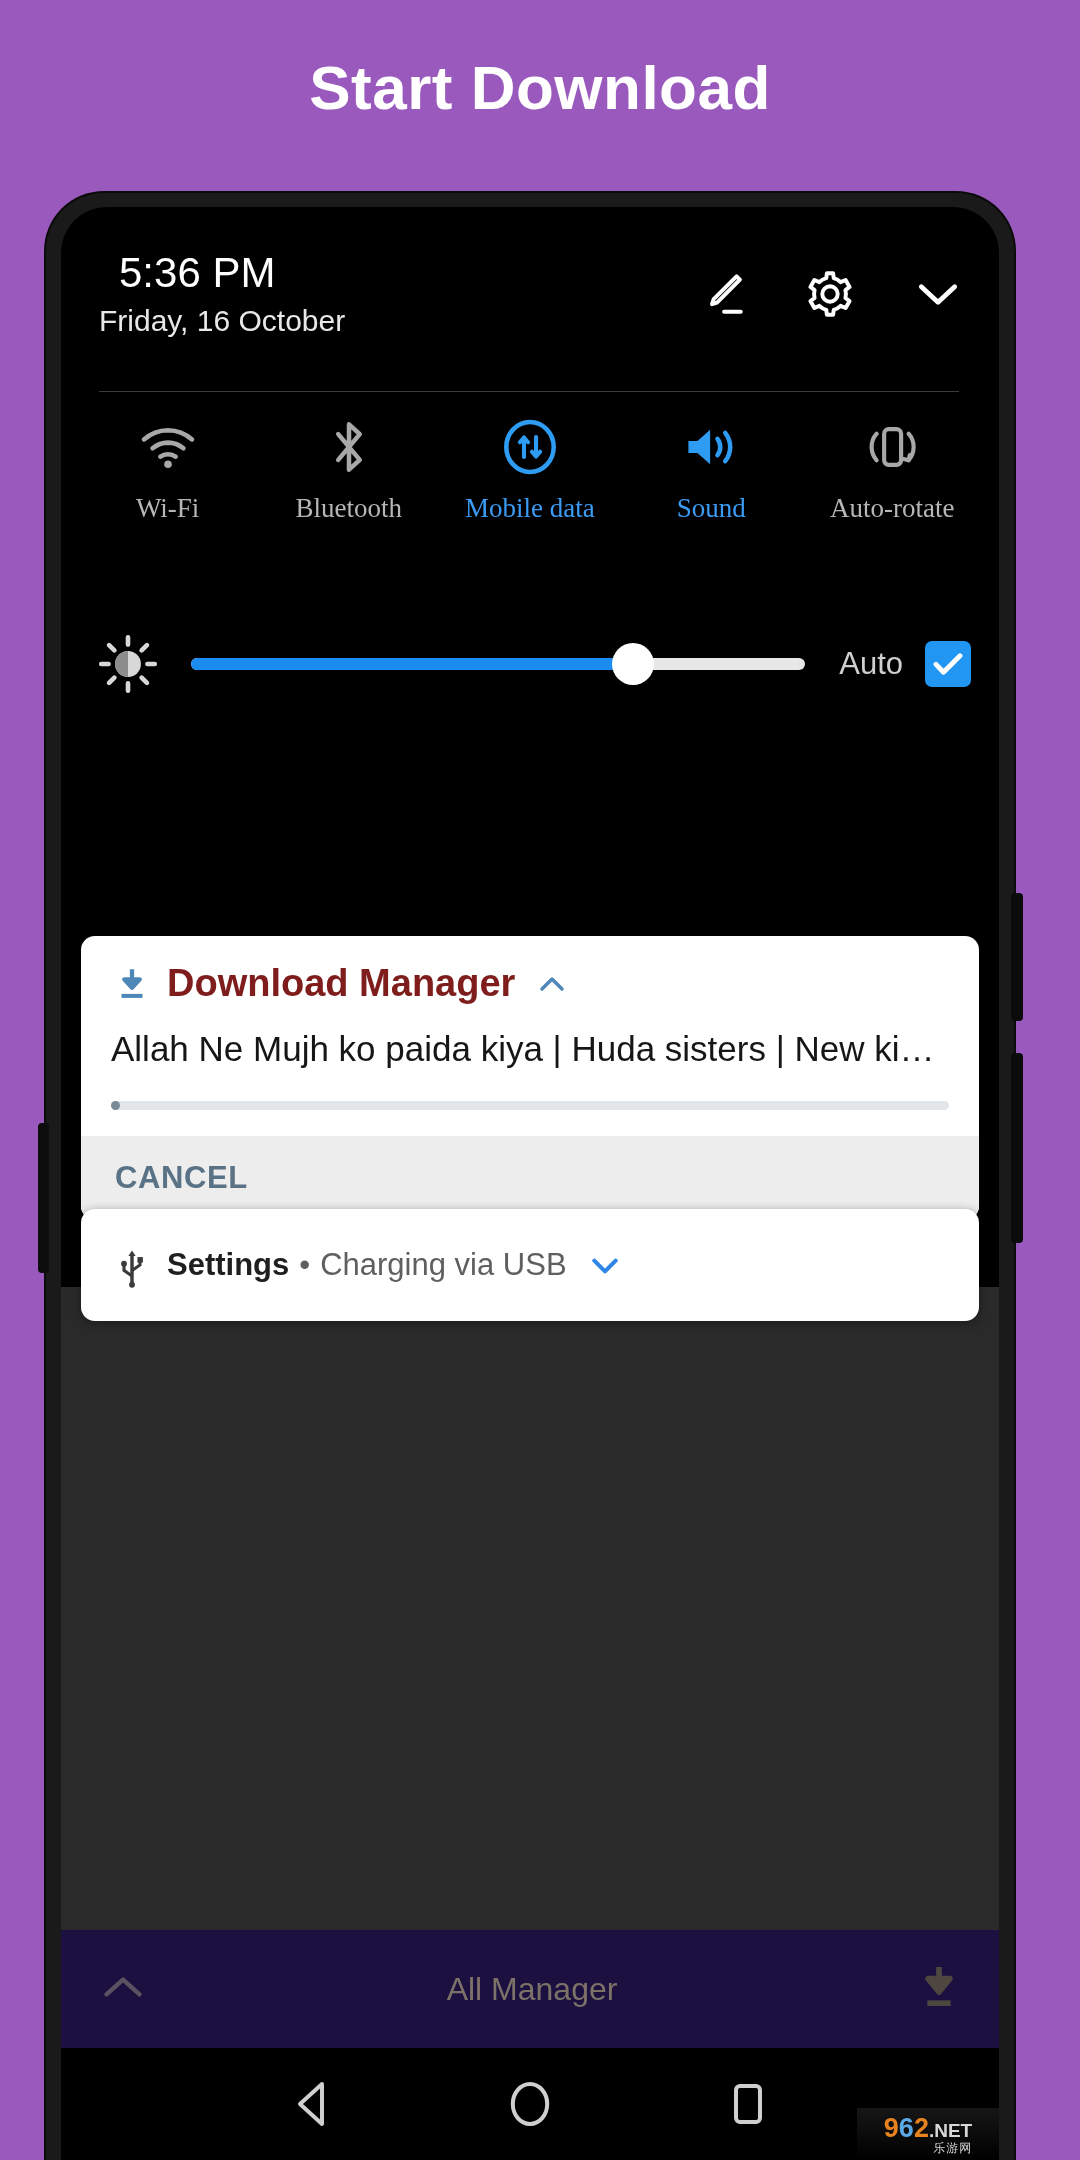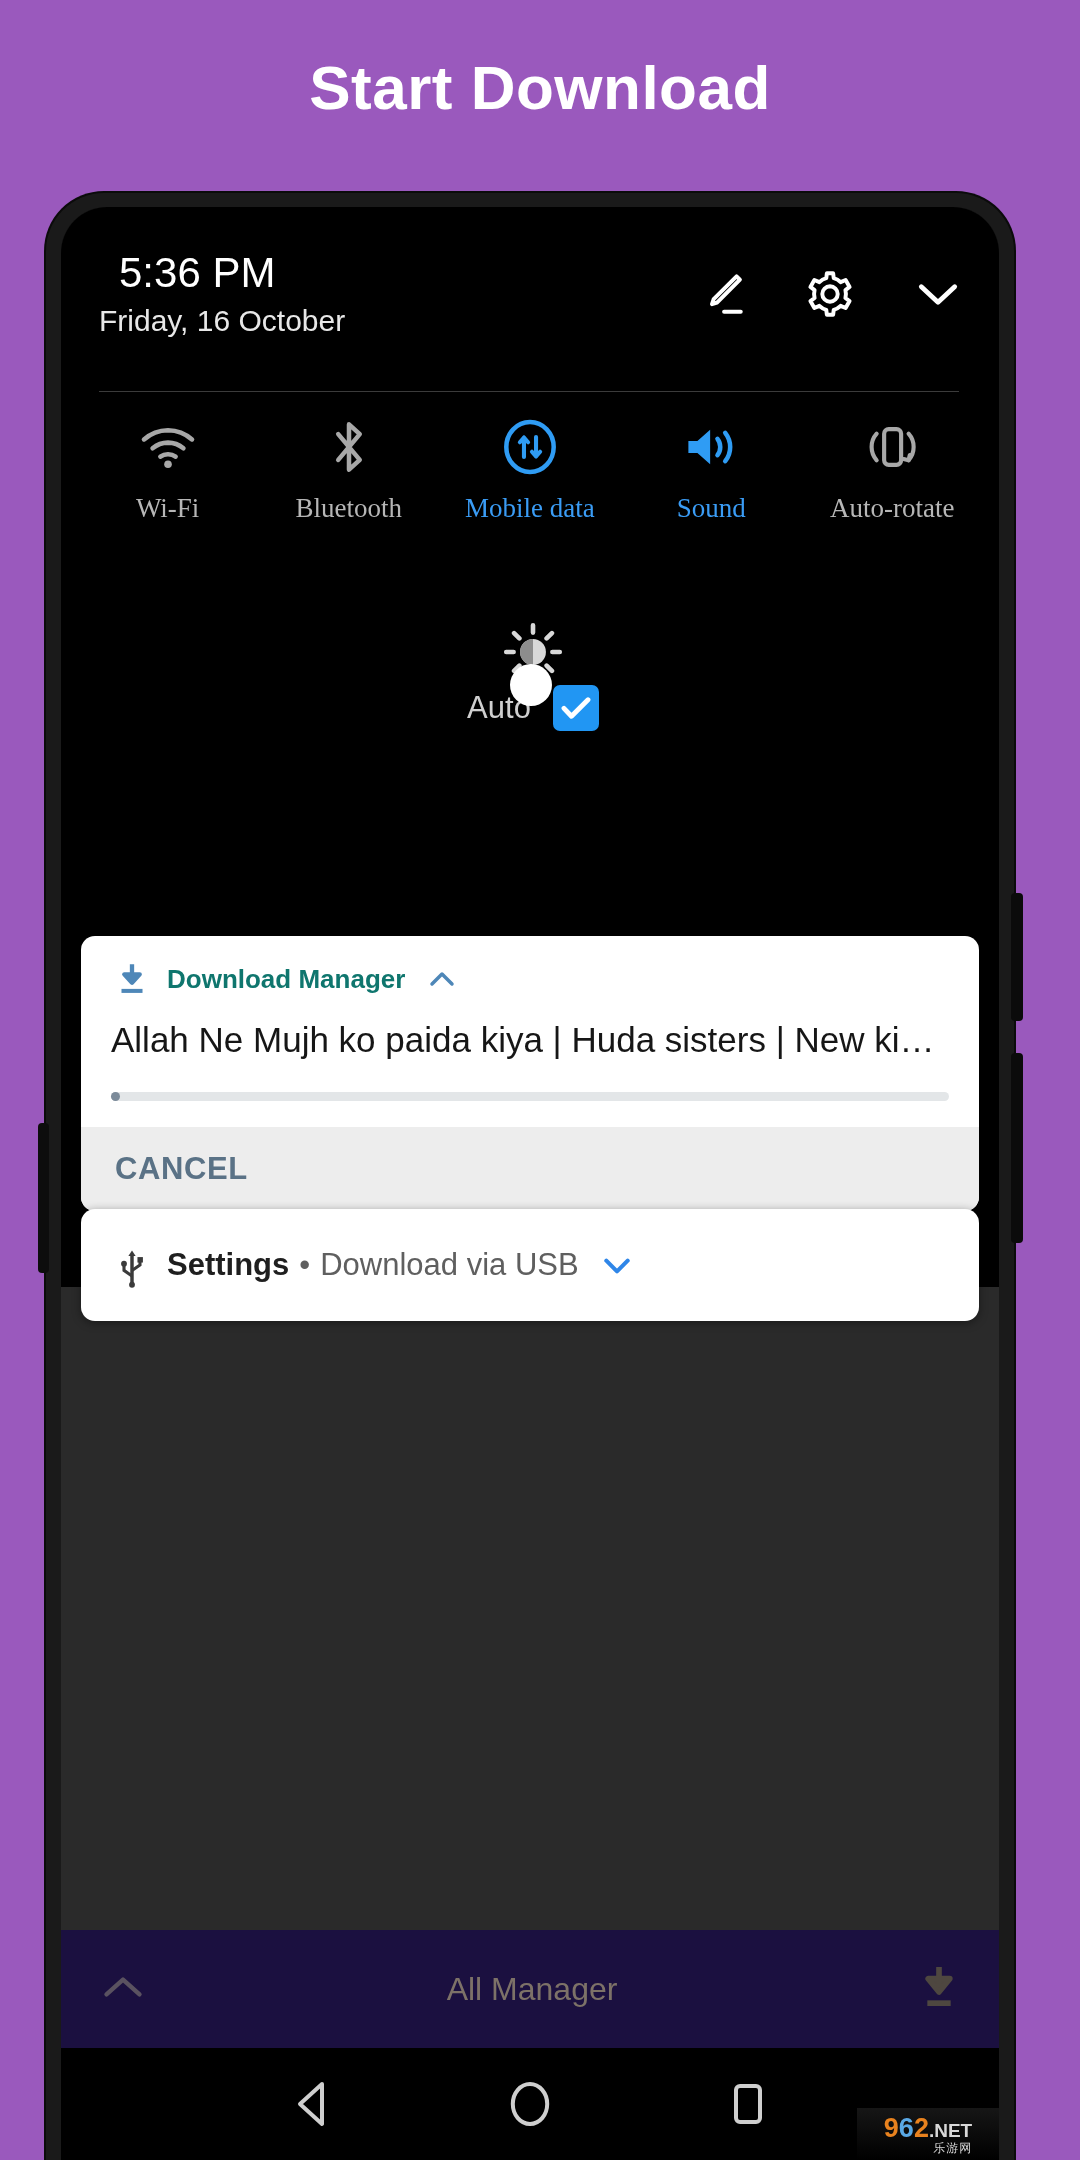--- a/index.html
+++ b/index.html
@@ -133,21 +133,21 @@
   }
   .qs-ic { height: 56px; display: flex; align-items: center; justify-content: center; }
   .qs-label {
     font-size: 27px; color: #b6b6b6;
     font-family: Liberation Serif, serif;
   }
   .qs-label.on { color: #3a9cf5; }
 
   .brightness-row {
     position: absolute; left: 34px; top: 412px; width: 876px; height: 90px;
-    display: flex; align-items: center; flex-direction: column;
+    display: flex; align-items: center;
   }
   .bright-icon { width: 66px; height: 66px; flex: 0 0 66px; display:flex; align-items:center; justify-content:center;}
   .slider {
     position: relative; flex: 1; height: 12px; margin: 0 34px 0 30px;
     background: #e7e7e7; border-radius: 6px;
   }
   .slider-fill { position: absolute; left: 0; top: 0; height: 12px; background: #1a8cf0; border-radius: 6px; }
   .slider-thumb {
     position: absolute; top: 50%; width: 42px; height: 42px; margin-top: -21px; margin-left: -21px;
     background: #fff; border-radius: 50%;
@@ -167,21 +167,21 @@
   }
   #card-download { top: 729px; }
   #card-settings { top: 1002px; }
 
   .notif-head {
     display: flex; align-items: center; gap: 18px;
     padding: 26px 34px 0 34px;
   }
   .notif-app-icon { width: 34px; height: 34px; flex: 0 0 34px; }
   .notif-app-name {
-    font-size: 26px; color: #0f766e; font-weight: bold;
+    font-size: 38px; color: #7f1d1d; font-weight: bold;
     font-family: "Liberation Sans", sans-serif;
     text-align: center;
   }
   .notif-chevron { width: 30px; height: 30px; margin-left: 4px; }
   .notif-title {
     padding: 22px 30px 0 30px;
     font-size: 35px; color: #161616; line-height: 44px;
     white-space: nowrap; overflow: hidden;
     font-family: "Liberation Sans", sans-serif;
   }
@@ -492,21 +492,21 @@
               <svg width="34" height="40" viewBox="0 0 18 22">
                 <path d="M9 20.4V4.2" stroke="#3b3b3b" stroke-width="1.9" fill="none" stroke-linecap="round"></path>
                 <path d="M9 1.4l2 3H7z" fill="#3b3b3b"></path>
                 <circle cx="9" cy="20.2" r="1.6" fill="#3b3b3b"></circle>
                 <path d="M9 12.4l4.4-3.1V7" stroke="#3b3b3b" stroke-width="1.7" fill="none"></path>
                 <rect x="12" y="5" width="3" height="3" fill="#3b3b3b"></rect>
                 <path d="M9 15.4L4.6 12.3V9.6" stroke="#3b3b3b" stroke-width="1.7" fill="none"></path>
                 <circle cx="4.6" cy="8.6" r="1.6" fill="#3b3b3b"></circle>
               </svg>
             </span>
-            <span class="settings-text"><span>Settings</span><span class="sep" style="margin:0 10px;">•</span><span class="sub">Download via USB</span></span>
+            <span class="settings-text"><span>Settings</span><span class="sep" style="margin:0 10px;">•</span><span class="sub">Charging via USB</span></span>
             <span class="notif-chevron">
               <svg width="32" height="32" viewBox="0 0 18 18">
                   <path d="M3 6l6 6 6-6" fill="none" stroke="#2f86e8" stroke-width="2.3" stroke-linecap="round" stroke-linejoin="round"></path>
                 </svg>
             </span>
           </div>
         </div>
 
       </div>
 

